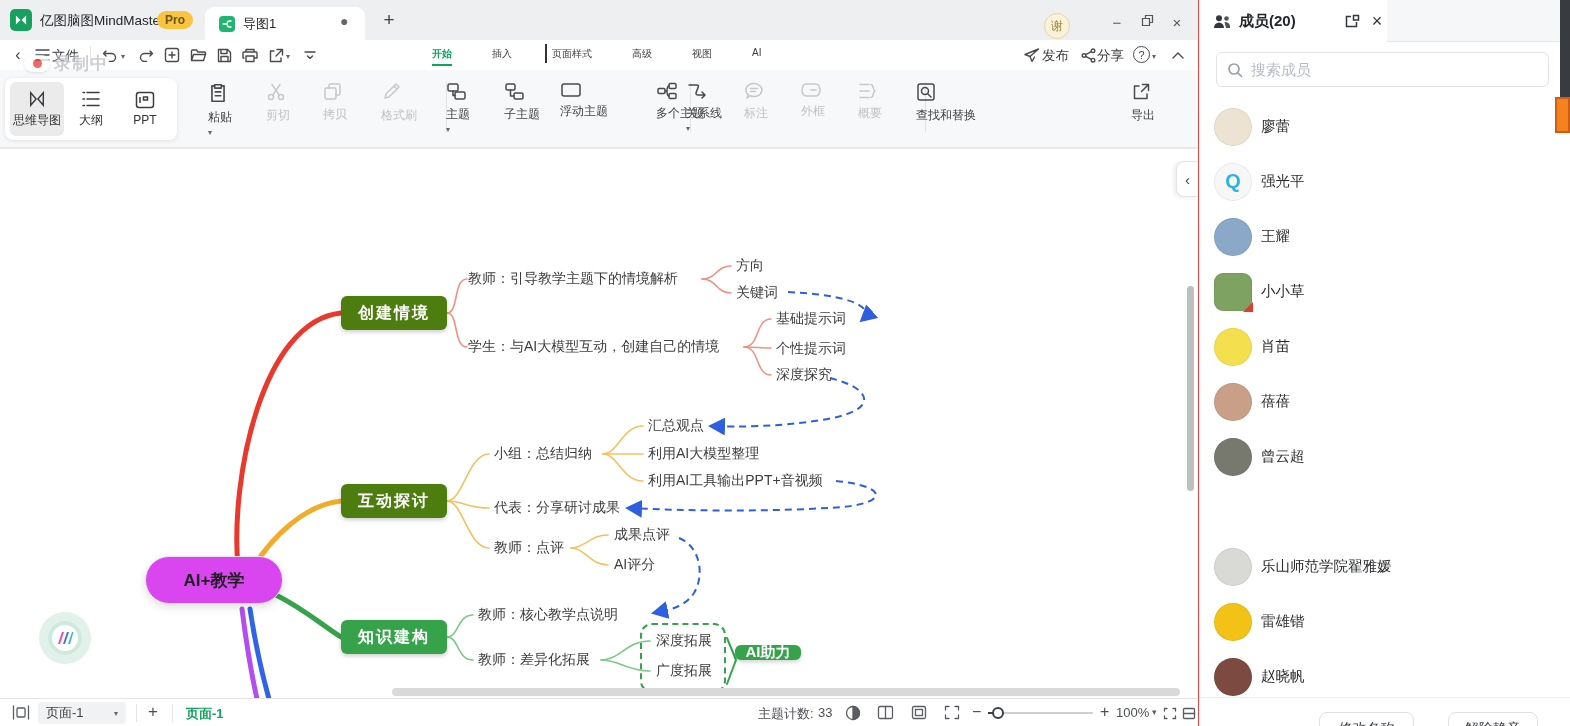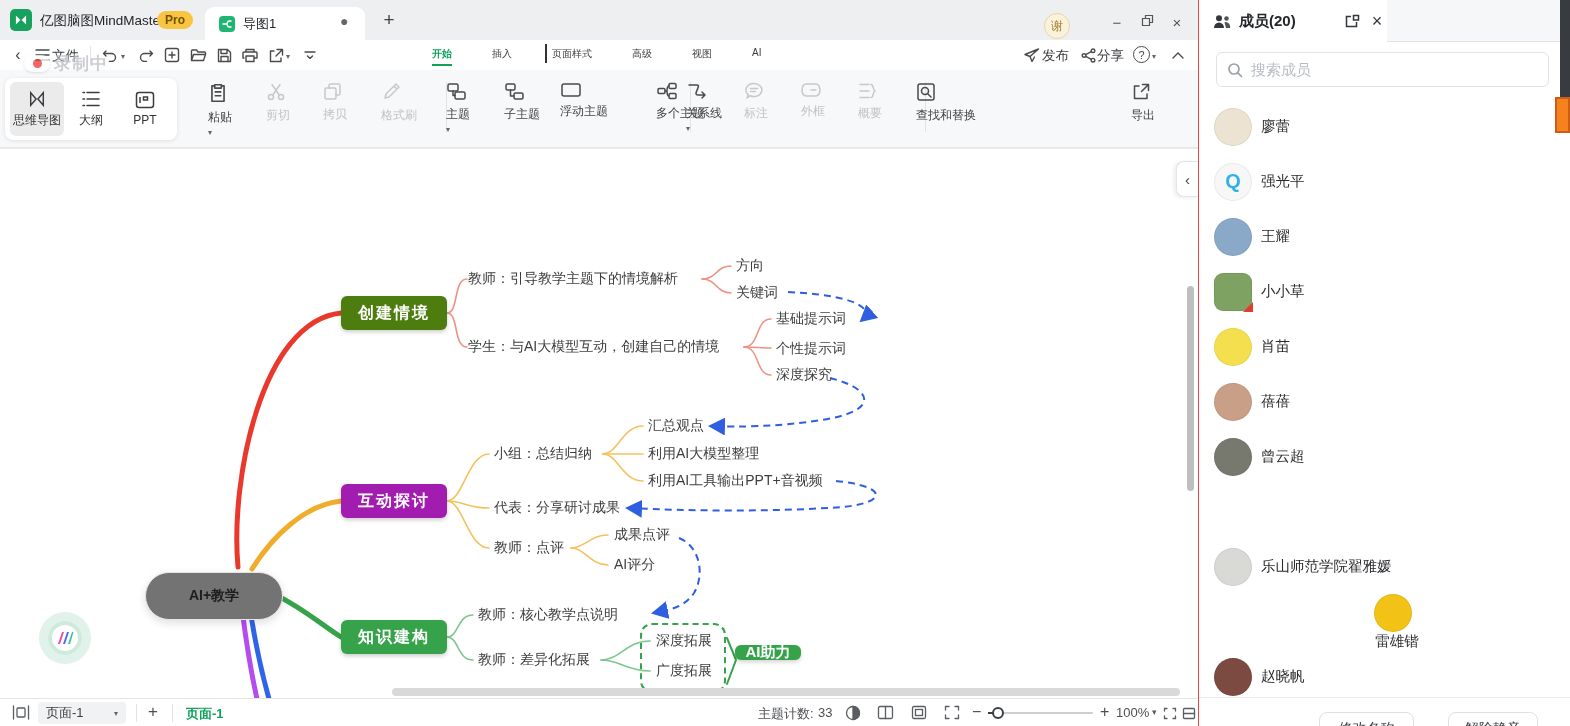--- a/index.html
+++ b/index.html
@@ -47,21 +47,21 @@
   .tbtn .drop { font-size:8px; color:#666; line-height:4px; }
   .tbtn.dis .lbl { color:#c2c2c2; }
   .tbtn svg { stroke:#4a4a4a; fill:none; stroke-width:1.5; stroke-linecap:round; stroke-linejoin:round; }
   .tbtn.dis svg { stroke:#c8c8c8; }
   .rsep { top:82px; height:48px; }
 
   
   #canvas { left:0; top:148px; width:1198px; height:550px; background:#fff; border-top:1px solid #ececec; overflow:hidden; }
   .node { position:absolute; font-size:14px; color:#3d3d3d; white-space:nowrap; transform:translateY(-50%); }
   .branch { position:absolute; width:106px; height:34px; border-radius:6px; color:#fff; font-weight:bold; font-size:16px; letter-spacing:2px; display:flex; align-items:center; justify-content:center; box-shadow:0 2px 4px rgba(0,0,0,.2); }
-  #centerTopic { position:absolute; left:145px; top:423px; width:138px; height:48px; background:#737373; border:1px solid #e6e6e6; border-radius:24px; box-shadow:0 3px 8px rgba(0,0,0,.13); display:flex; align-items:center; justify-content:center; font-size:14px; font-weight:bold; color:#1e1e1e; }
+  #centerTopic { position:absolute; left:145px; top:407px; width:138px; height:48px; background:#d946ef; border:1px solid #e6e6e6; border-radius:24px; box-shadow:0 3px 8px rgba(0,0,0,.13); display:flex; align-items:center; justify-content:center; font-size:17px; font-weight:bold; color:#1e1e1e; }
   #boundary { position:absolute; left:640px; top:474px; width:86px; height:70px; border:2px dashed #36a34b; border-radius:12px; }
   #aiCallout { position:absolute; left:735px; top:496px; width:66px; height:15px; background:#36a34b; border-radius:6px; color:#fff; font-weight:bold; font-size:15px; display:flex; align-items:center; justify-content:center; box-shadow:0 2px 4px rgba(0,0,0,.18); }
   #collapseHandle { position:absolute; left:1176px; top:12px; width:22px; height:36px; background:#fff; border:1px solid #e4e4e4; border-right:none; border-radius:8px 0 0 8px; box-shadow:-2px 1px 4px rgba(0,0,0,.08); display:flex; align-items:center; justify-content:center; color:#444; font-size:15px; }
   #vscroll { position:absolute; left:1187px; top:137px; width:7px; height:205px; background:#bfbfbf; border-radius:4px; }
   #hscroll { position:absolute; left:392px; top:539px; width:788px; height:8px; background:#d9d9d9; border-radius:4px; }
   #watermark { position:absolute; left:39px; top:463px; width:52px; height:52px; border-radius:50%; background:#e0f2ea; display:flex; align-items:center; justify-content:center; }
   #watermark .inner { width:34px; height:34px; border-radius:50%; background:#fff; box-shadow:0 0 0 4px #cdeadd inset; display:flex; align-items:center; justify-content:center; }
 
   
   #statusbar { left:0; top:698px; width:1198px; height:28px; background:#fff; border-top:1px solid #e4e4e4; }
@@ -402,21 +402,21 @@
         <path d="M 788 143 C 850 146 877 158 861 172" marker-end="url(#arr)"></path>
         <path d="M 830 229 C 874 240 880 262 822 271 C 776 278 740 278 710 277" marker-end="url(#arr)"></path>
         <path d="M 836 332 C 886 337 890 353 843 358 C 772 363 692 362 627 359" marker-end="url(#arr)"></path>
         <path d="M 679 389 C 700 397 705 426 694 444 C 684 459 668 461 653 464" marker-end="url(#arr)"></path>
       </g>
     </svg>
 
     
     <div id="centerTopic">AI+教学</div>
     <div class="branch" style="left:341px; top:147px; background:#4d7c0f;">创建情境</div>
-    <div class="branch" style="left:341px; top:335px; background:#a21caf;">互动探讨</div>
+    <div class="branch" style="left:341px; top:335px; background:#4d7c0f;">互动探讨</div>
     <div class="branch" style="left:341px; top:471px; background:#36a34b;">知识建构</div>
 
     <div class="node" style="left:468px; top:130px;">教师：引导教学主题下的情境解析</div>
     <div class="node" style="left:736px; top:117px;">方向</div>
     <div class="node" style="left:736px; top:144px;">关键词</div>
     <div class="node" style="left:468px; top:198px;">学生：与AI大模型互动，创建自己的情境</div>
     <div class="node" style="left:776px; top:170px;">基础提示词</div>
     <div class="node" style="left:776px; top:200px;">个性提示词</div>
     <div class="node" style="left:776px; top:226px;">深度探究</div>
 
@@ -573,21 +573,21 @@
       <span class="mname">蓓蓓</span>
     </div>
     <div class="mrow" style="top:429px;">
       <div class="avatar" style="background: rgb(119, 121, 110);"></div>
       <span class="mname">曾云超</span>
     </div>
     <div class="mrow" style="top:539px;">
       <div class="avatar" style="background: rgb(217, 217, 213);"></div>
       <span class="mname">乐山师范学院翟雅媛</span>
     </div>
-    <div class="mrow" style="top:594px;flex-direction:column;">
+    <div class="mrow" style="top:594px;">
       <div class="avatar" style="background: rgb(242, 194, 23);"></div>
       <span class="mname">雷雄锴</span>
     </div>
     <div class="mrow" style="top:649px;">
       <div class="avatar" style="background: rgb(124, 74, 65);"></div>
       <span class="mname">赵晓帆</span>
     </div>
 
     <div id="mfooterline"></div>
     <div class="fbtn" style="left:120px; width:95px;">修改名称</div>

